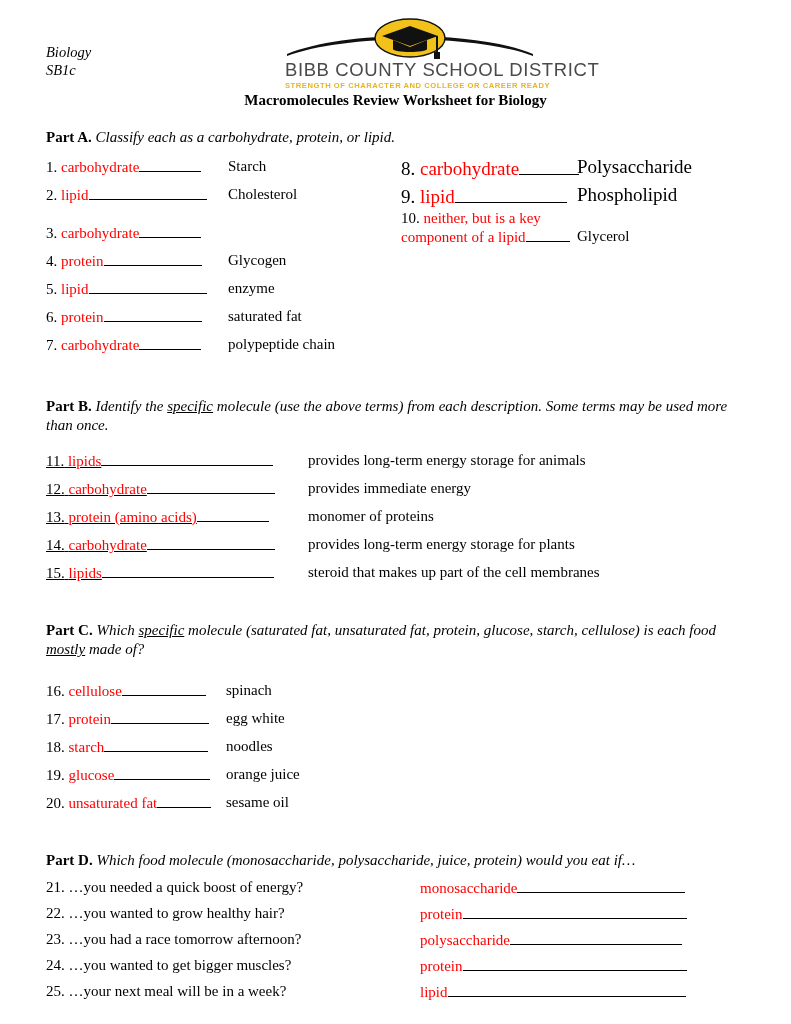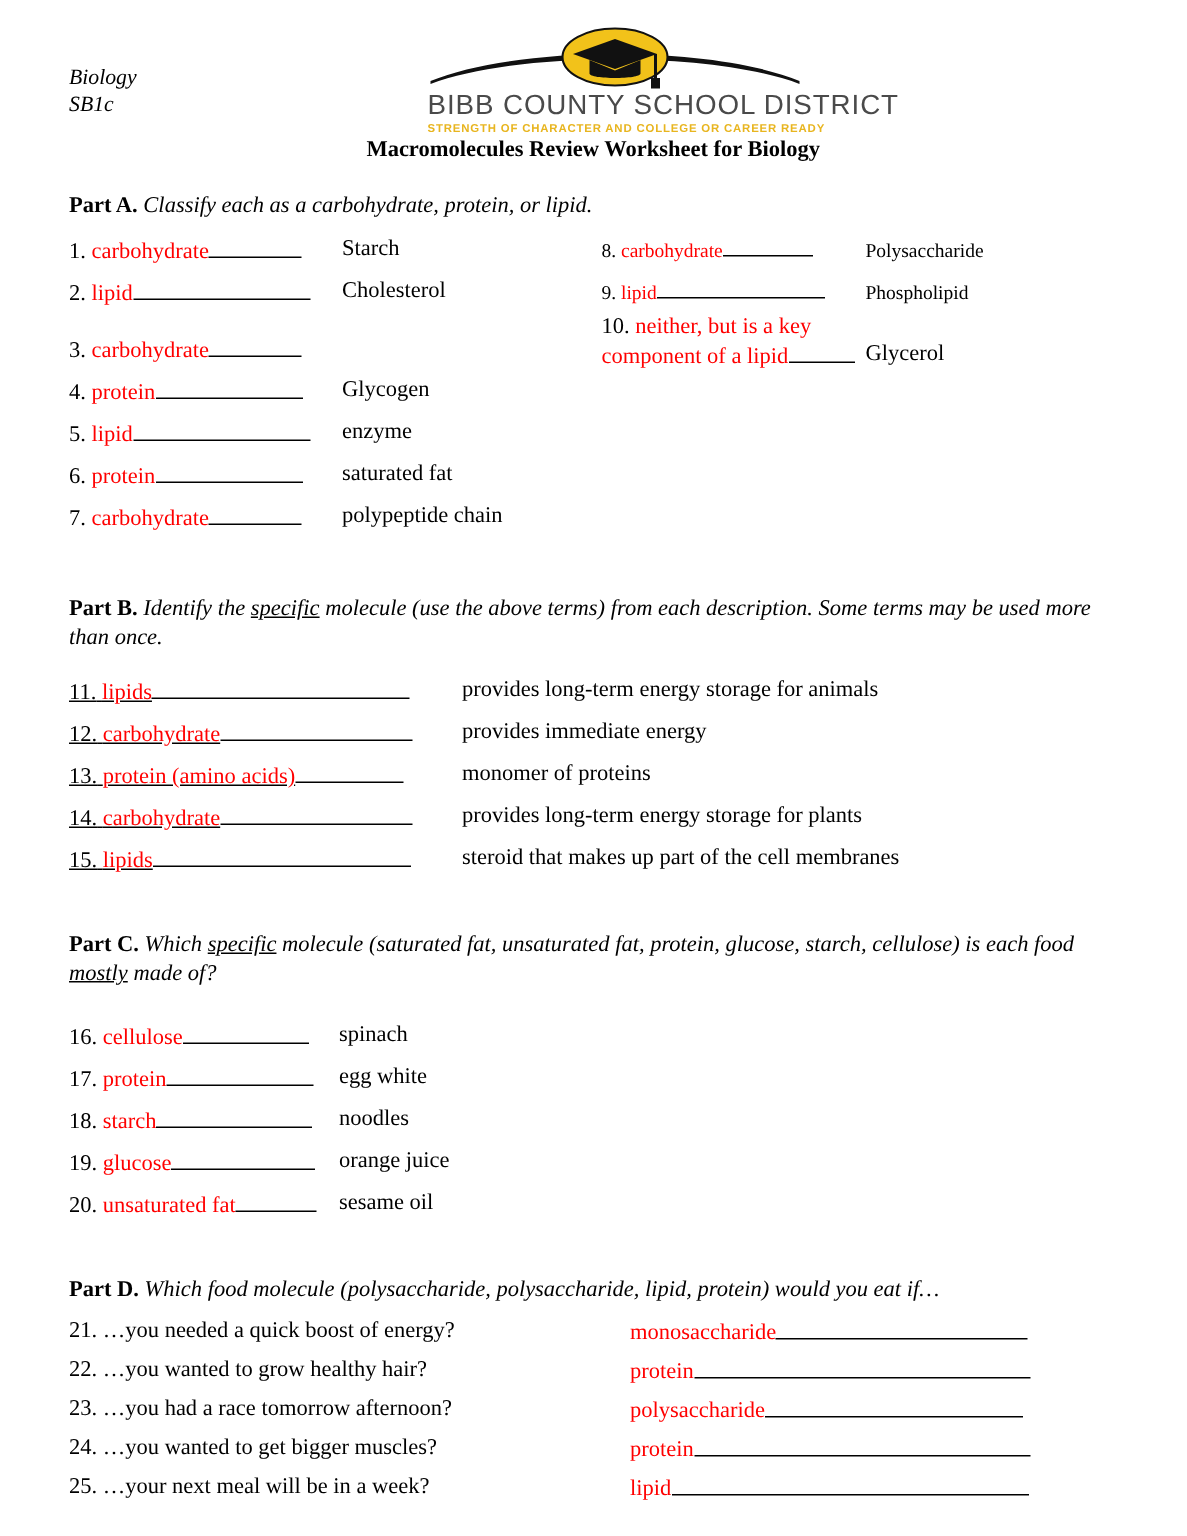--- a/index.html
+++ b/index.html
@@ -138,21 +138,21 @@
   .rowA .num { }
   .rowA .lbl {
     position: absolute;
     left: 182px;
     top: 0;
   }
 
   
   .rowB {
     position: relative;
-    font-size: 13px;
+    font-size: 19px;
     line-height: 19px;
     height: 28px;
   }
   .rowB .lbl {
     position: absolute;
     left: 176px;
     top: 0;
     white-space: nowrap;
   }
 
@@ -413,21 +413,21 @@
         <span class="num">20.</span>
         <span class="ans">unsaturated fat</span><span class="rule" style="width:54px"></span>
         <span class="lbl">sesame oil</span>
       </div>
     </div>
 
     <div class="spacer-lg"></div>
 
     <div class="part-heading" style="margin-bottom:8px">
       <span class="lead">Part D.</span>
-      <span class="prompt">Which food molecule (polysaccharide, polysaccharide, lipid, protein) would you eat if…</span>
+      <span class="prompt">Which food molecule (monosaccharide, polysaccharide, juice, protein) would you eat if…</span>
     </div>
 
     <div>
 
       <div class="rowD">
         <span class="num">21.</span>
         <span>…you needed a quick boost of energy?</span>
         <span class="ansbox"><span class="ans">monosaccharide</span><span class="rule" style="width:168px"></span></span>
       </div>
 

